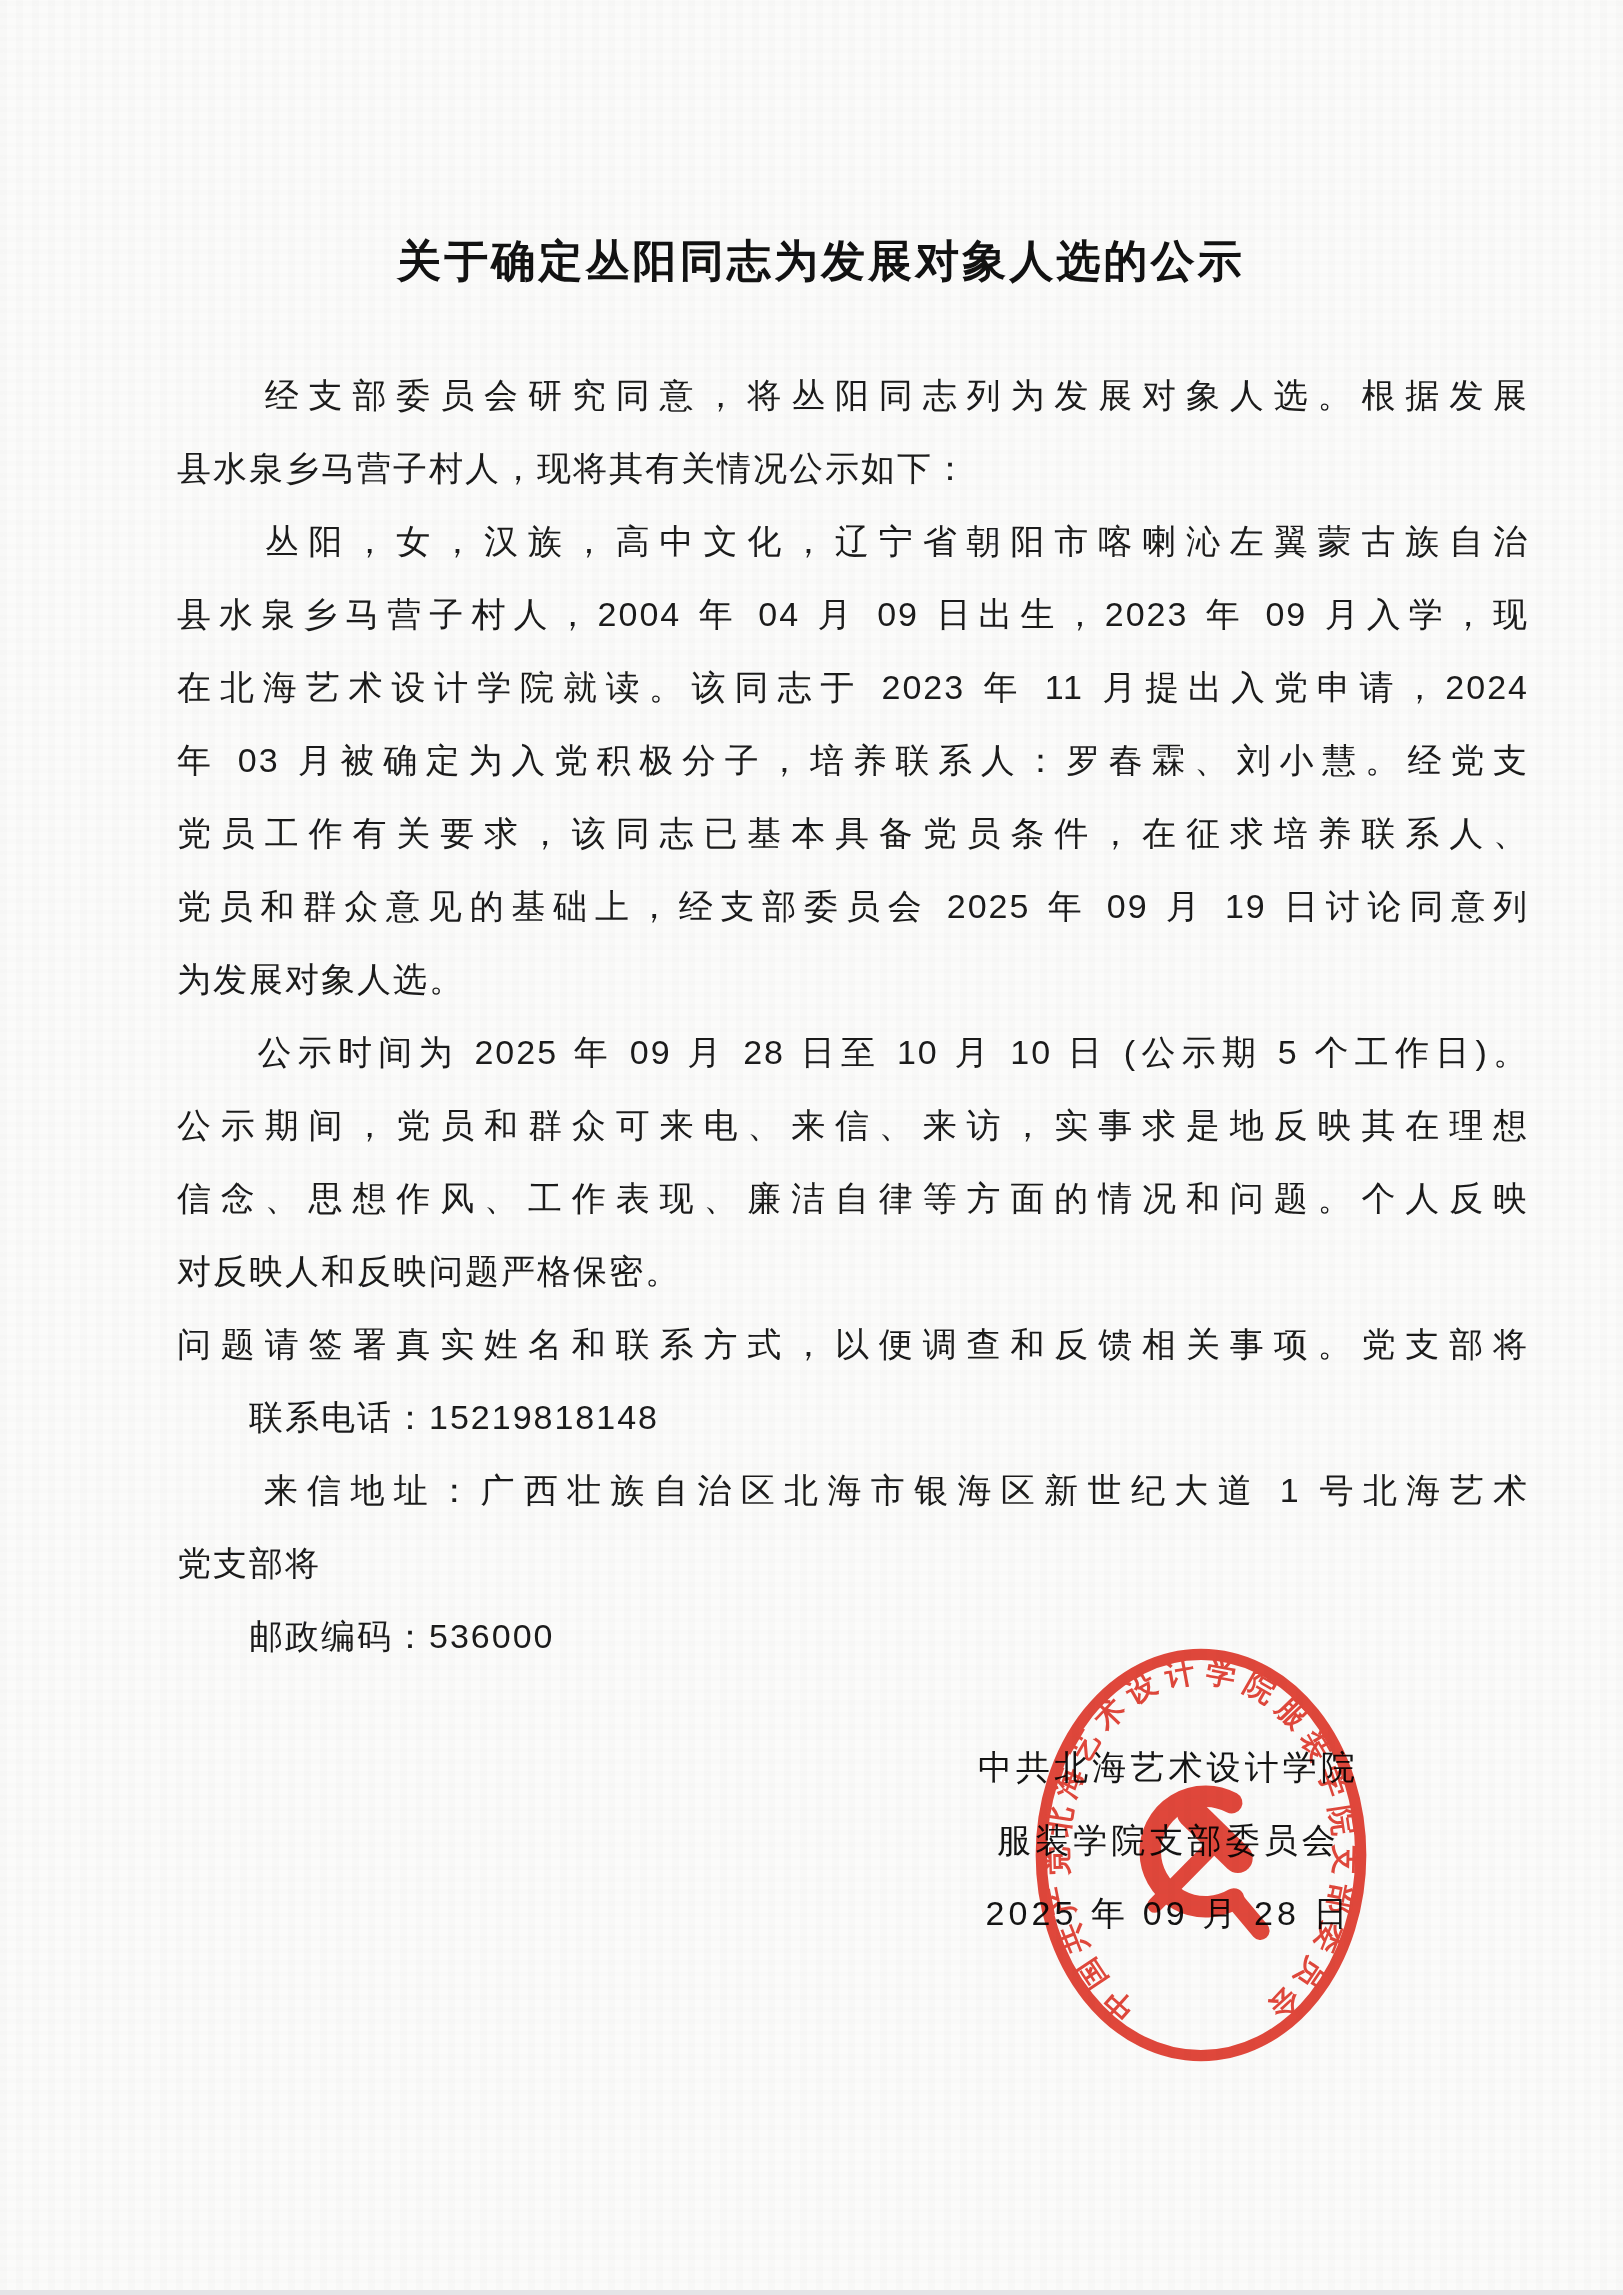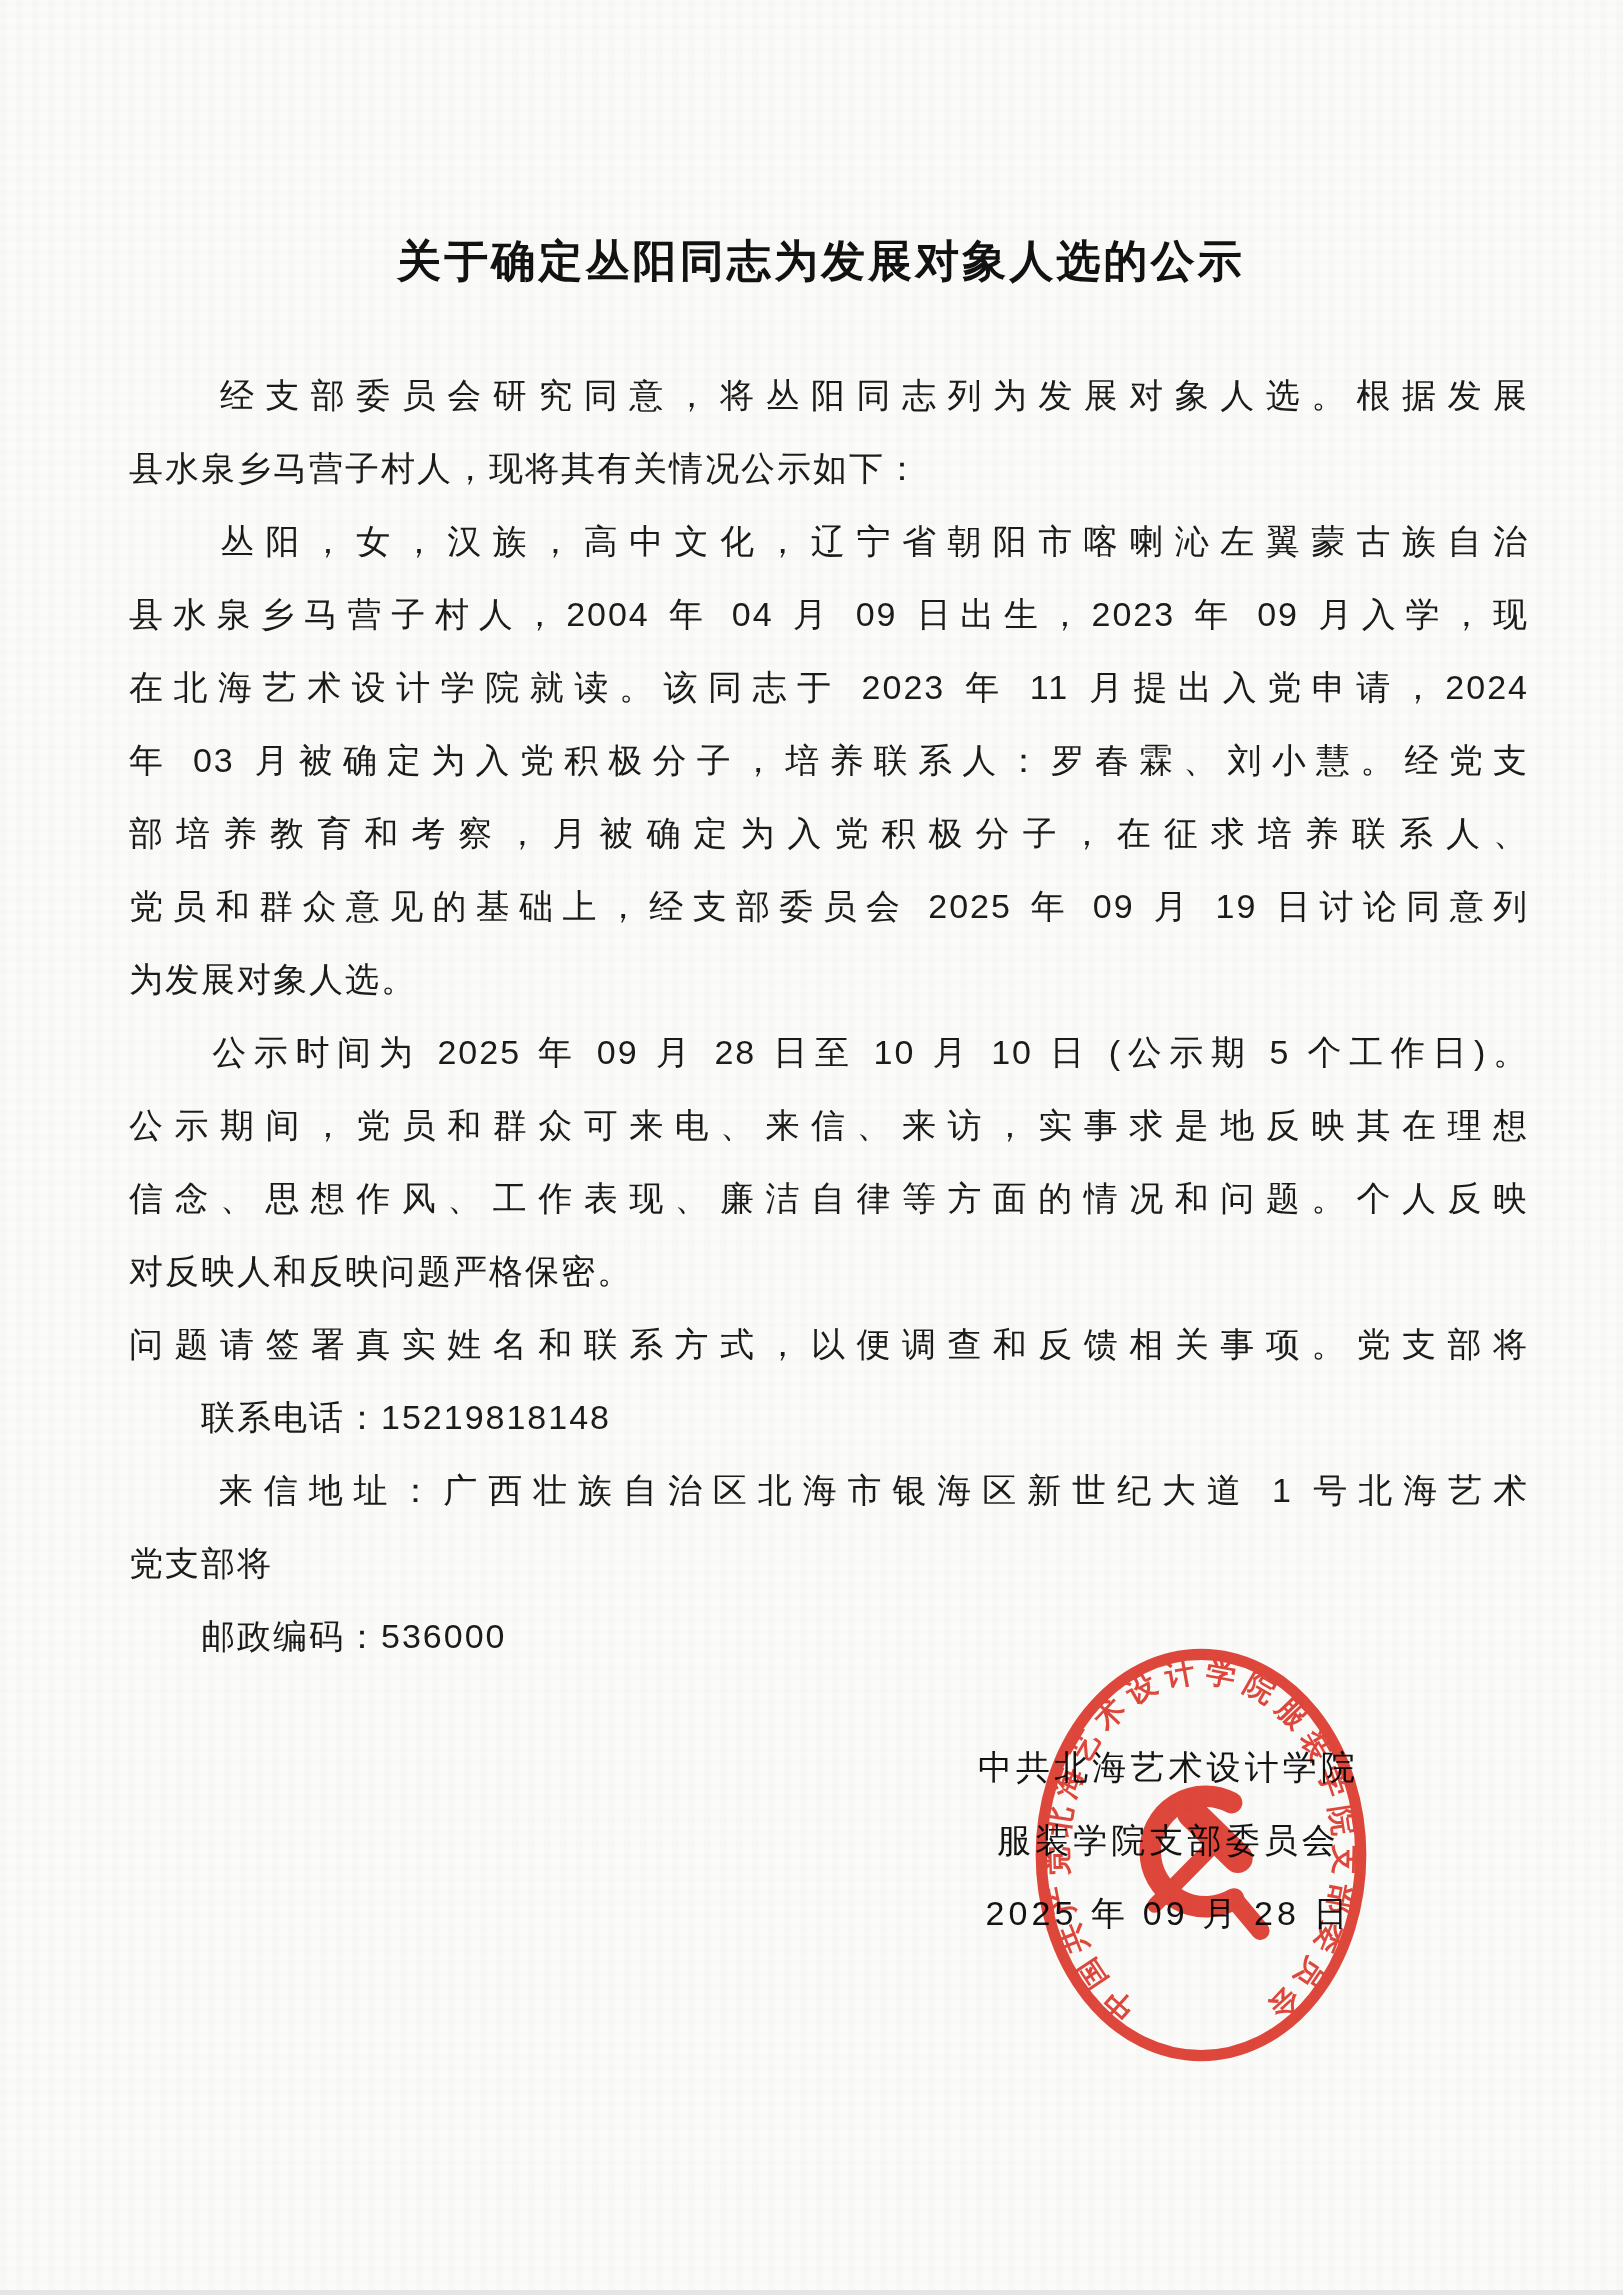--- a/index.html
+++ b/index.html
@@ -41,20 +41,21 @@
     line-height:73px;
     letter-spacing:2px;
     color:#1b1b1b;
   }
   .tline{
     text-align:justify;
     text-align-last:justify;
     white-space:pre-wrap;
     height:73px;
     overflow:hidden;
+    margin-left:48px;
   }
   .tline.end{
     text-align-last:left;
   }
   .signature-block{
     position:absolute;
     left:866px;
     top:1731px;
     width:605px;
     text-align:center;
@@ -88,21 +89,21 @@
 
   <h1 class="doc-title">关于确定丛阳同志为发展对象人选的公示</h1>
 
   <div class="body-block">
     <div class="tline">　　经支部委员会研究同意，将丛阳同志列为发展对象人选。根据发展</div>
     <div class="tline end">县水泉乡马营子村人，现将其有关情况公示如下：</div>
     <div class="tline">　　丛阳，女，汉族，高中文化，辽宁省朝阳市喀喇沁左翼蒙古族自治</div>
     <div class="tline">县水泉乡马营子村人，2004 年 04 月 09 日出生，2023 年 09 月入学，现</div>
     <div class="tline">在北海艺术设计学院就读。该同志于 2023 年 11 月提出入党申请，2024</div>
     <div class="tline">年 03 月被确定为入党积极分子，培养联系人：罗春霖、刘小慧。经党支</div>
-    <div class="tline">部培养教育和考察，月被确定为入党积极分子，在征求培养联系人、</div>
+    <div class="tline">党员工作有关要求，该同志已基本具备党员条件，在征求培养联系人、</div>
     <div class="tline">党员和群众意见的基础上，经支部委员会 2025 年 09 月 19 日讨论同意列</div>
     <div class="tline end">为发展对象人选。</div>
     <div class="tline">　　公示时间为 2025 年 09 月 28 日至 10 月 10 日 (公示期 5 个工作日)。</div>
     <div class="tline">公示期间，党员和群众可来电、来信、来访，实事求是地反映其在理想</div>
     <div class="tline">信念、思想作风、工作表现、廉洁自律等方面的情况和问题。个人反映</div>
     <div class="tline end">对反映人和反映问题严格保密。</div>
     <div class="tline">问题请签署真实姓名和联系方式，以便调查和反馈相关事项。党支部将</div>
     <div class="tline end">　　联系电话：15219818148</div>
     <div class="tline">　　来信地址：广西壮族自治区北海市银海区新世纪大道 1 号北海艺术</div>
     <div class="tline end">党支部将</div>

